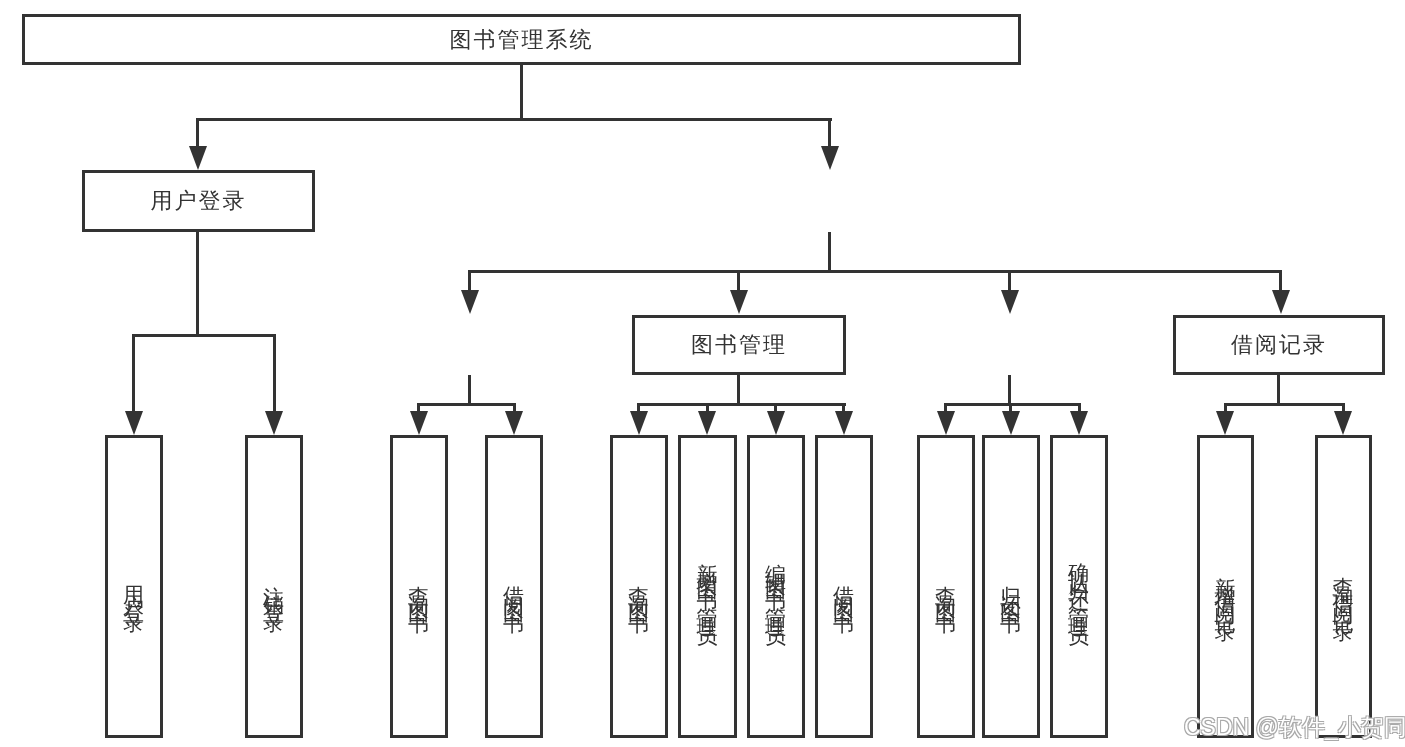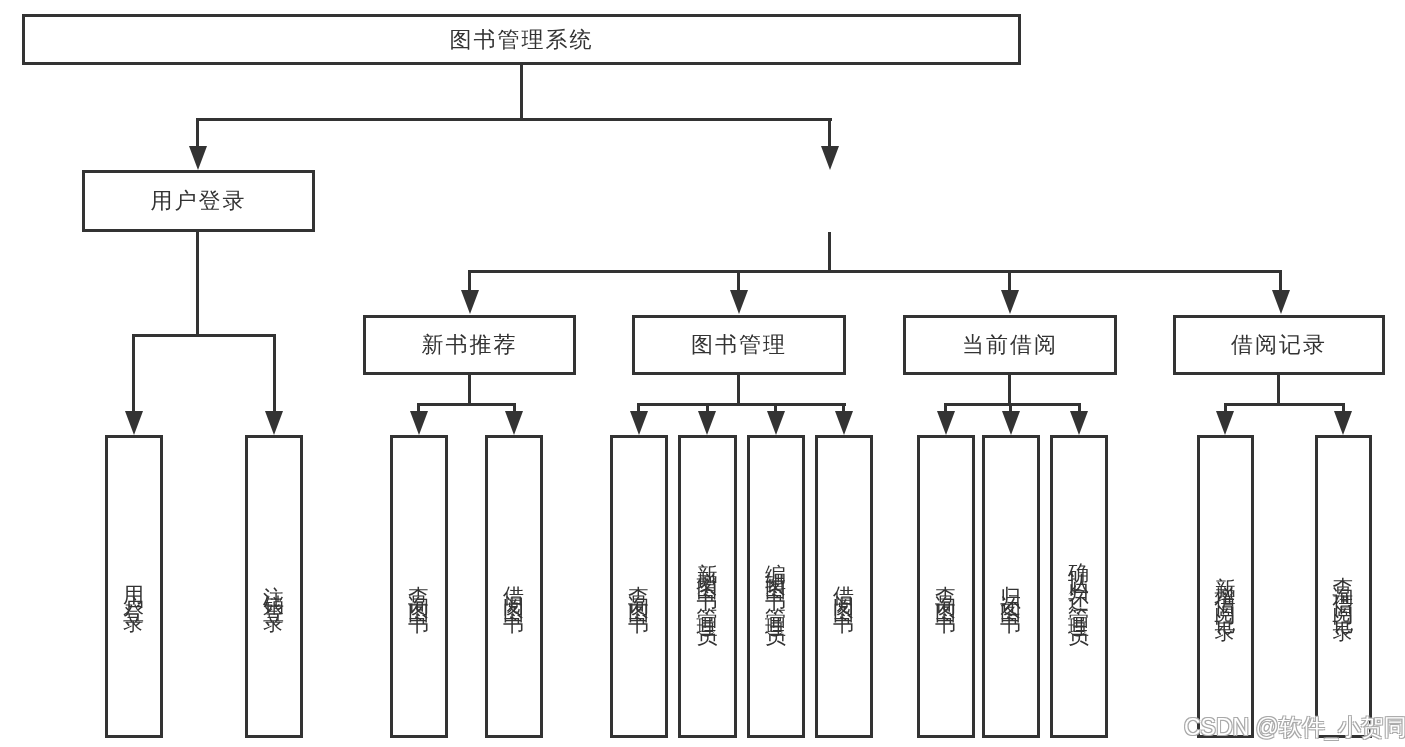--- a/index.html
+++ b/index.html
@@ -65,28 +65,22 @@
   <div class="hline" style="left:468px;top:270px;width:814px;"></div>
   <div class="vline" style="left:468px;top:270px;height:25px;"></div>
   <div class="arrow" style="left:461px;top:290px;"></div>
   <div class="vline" style="left:737px;top:270px;height:25px;"></div>
   <div class="arrow" style="left:730px;top:290px;"></div>
   <div class="vline" style="left:1008px;top:270px;height:25px;"></div>
   <div class="arrow" style="left:1001px;top:290px;"></div>
   <div class="vline" style="left:1279px;top:270px;height:25px;"></div>
   <div class="arrow" style="left:1272px;top:290px;"></div>
 
-  <div class="box" style="left:363px;top:315px;width:213px;height:60px;">
-    <span class="hlabel">新书推荐</span>
-  </div>
   <div class="box" style="left:632px;top:315px;width:214px;height:60px;">
     <span class="hlabel">图书管理</span>
-  </div>
-  <div class="box" style="left:903px;top:315px;width:214px;height:60px;">
-    <span class="hlabel">当前借阅</span>
   </div>
   <div class="box" style="left:1173px;top:315px;width:212px;height:60px;">
     <span class="hlabel">借阅记录</span>
   </div>
 
   <div class="vline" style="left:468px;top:375px;height:31px;"></div>
   <div class="hline" style="left:417px;top:403px;width:99px;"></div>
   <div class="vline" style="left:417px;top:403px;height:12px;"></div>
   <div class="arrow" style="left:410px;top:411px;"></div>
   <div class="vline" style="left:513px;top:403px;height:12px;"></div>

